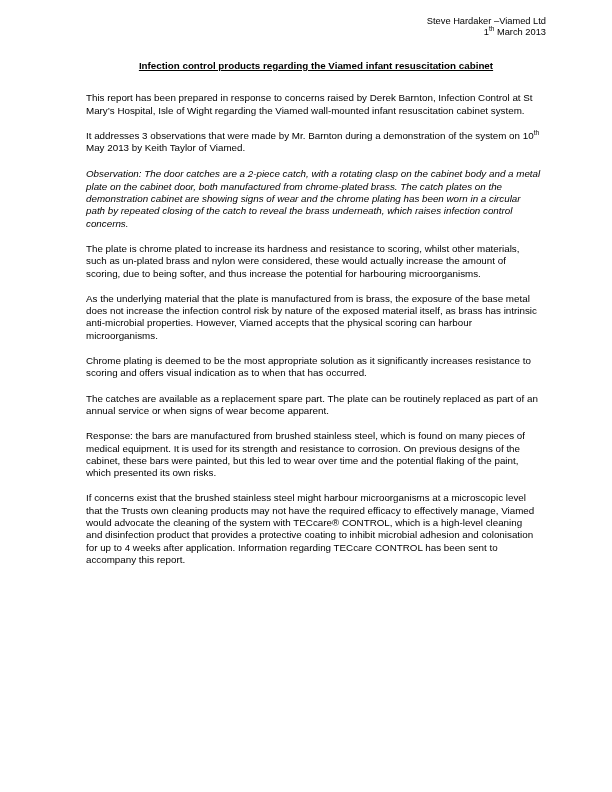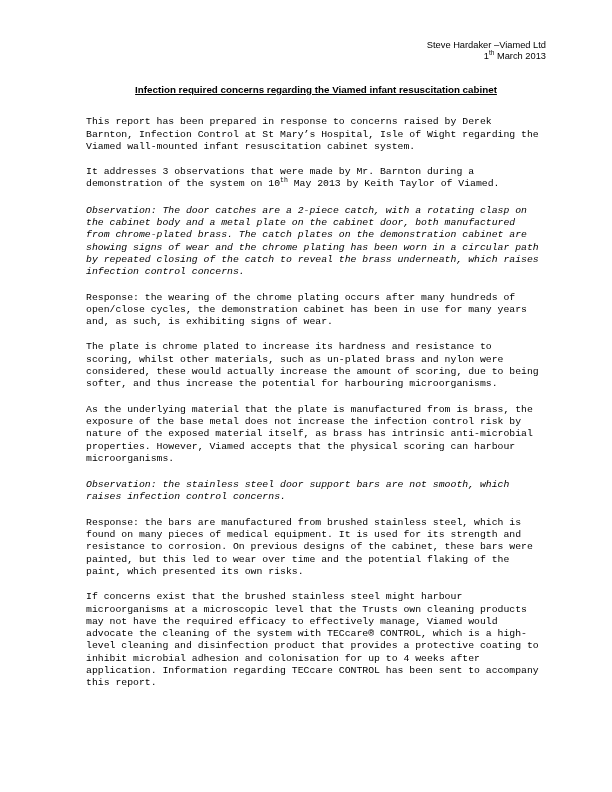--- a/index.html
+++ b/index.html
@@ -11,21 +11,21 @@
     position: relative;
     width: 612px;
     height: 792px;
     margin: 0 auto;
     background: #ffffff;
     color: #000000;
     font-family: "Liberation Sans", "DejaVu Sans", sans-serif;
     font-size: 9.8px;
     line-height: 12.3px;
     box-sizing: border-box;
-    padding-top: 40px;
+    padding-top: 16px;
     overflow: hidden;
   }
   .header {
     text-align: right;
     margin-right: 66px;
     font-size: 9.3px;
     line-height: 11px;
   }
   sup {
     font-size: 6.5px;
@@ -35,21 +35,20 @@
   .title {
     margin: 22px 66px 0 86px;
     text-align: center;
     font-size: 9.8px;
     font-weight: bold;
     text-decoration: underline;
     line-height: 12.3px;
   }
   .content {
     margin: 20px 71px 0 86px;
-    font-family: Liberation Mono, monospace;
   }
   .content p {
     margin: 0 0 13px 0;
   }
   .content p.italic {
     font-style: italic;
   }
   .content p.section-gap {
     margin-top: 14px;
   }
@@ -57,39 +56,39 @@
 </head>
 <body>
 
 <div class="sheet">
 
   <div class="header">
     <div>Steve Hardaker –Viamed Ltd</div>
     <div><span>1</span><sup>th</sup><span> March 2013</span></div>
   </div>
 
-  <div class="title">Infection required concerns regarding the Viamed infant resuscitation cabinet</div>
+  <div class="title">Infection control products regarding the Viamed infant resuscitation cabinet</div>
 
   <div class="content">
 
     <p>This report has been prepared in response to concerns raised by Derek Barnton, Infection Control at St Mary’s Hospital, Isle of Wight regarding the Viamed wall-mounted infant resuscitation cabinet system.</p>
 
     <p><span>It addresses 3 observations that were made by Mr. Barnton during a demonstration of the system on 10</span><sup>th</sup><span> May 2013 by Keith Taylor of Viamed.</span></p>
 
     <p class="italic section-gap">Observation: The door catches are a 2-piece catch, with a rotating clasp on the cabinet body and a metal plate on the cabinet door, both manufactured from chrome-plated brass. The catch plates on the demonstration cabinet are showing signs of wear and the chrome plating has been worn in a circular path by repeated closing of the catch to reveal the brass underneath, which raises infection control concerns.</p>
 
-    <p>Response: the wearing of the chrome plating occurs after many hundreds of open/close cycles, the demonstration cabinet has been in use for many years and, as such, is exhibiting signs of wear.</p>
 
     <p>The plate is chrome plated to increase its hardness and resistance to scoring, whilst other materials, such as un-plated brass and nylon were considered, these would actually increase the amount of scoring, due to being softer, and thus increase the potential for harbouring microorganisms.</p>
 
     <p>As the underlying material that the plate is manufactured from is brass, the exposure of the base metal does not increase the infection control risk by nature of the exposed material itself, as brass has intrinsic anti-microbial properties. However, Viamed accepts that the physical scoring can harbour microorganisms.</p>
 
+    <p>Chrome plating is deemed to be the most appropriate solution as it significantly increases resistance to scoring and offers visual indication as to when that has occurred.</p>
 
+    <p>The catches are available as a replacement spare part. The plate can be routinely replaced as part of an annual service or when signs of wear become apparent.</p>
 
-    <p class="italic section-gap">Observation: the stainless steel door support bars are not smooth, which raises infection control concerns.</p>
 
     <p>Response: the bars are manufactured from brushed stainless steel, which is found on many pieces of medical equipment. It is used for its strength and resistance to corrosion. On previous designs of the cabinet, these bars were painted, but this led to wear over time and the potential flaking of the paint, which presented its own risks.</p>
 
     <p>If concerns exist that the brushed stainless steel might harbour microorganisms at a microscopic level that the Trusts own cleaning products may not have the required efficacy to effectively manage, Viamed would advocate the cleaning of the system with TECcare® CONTROL, which is a high-level cleaning and disinfection product that provides a protective coating to inhibit microbial adhesion and colonisation for up to 4 weeks after application. Information regarding TECcare CONTROL has been sent to accompany this report.</p>
 
   </div>
 
 </div>
 
 </body></html>

